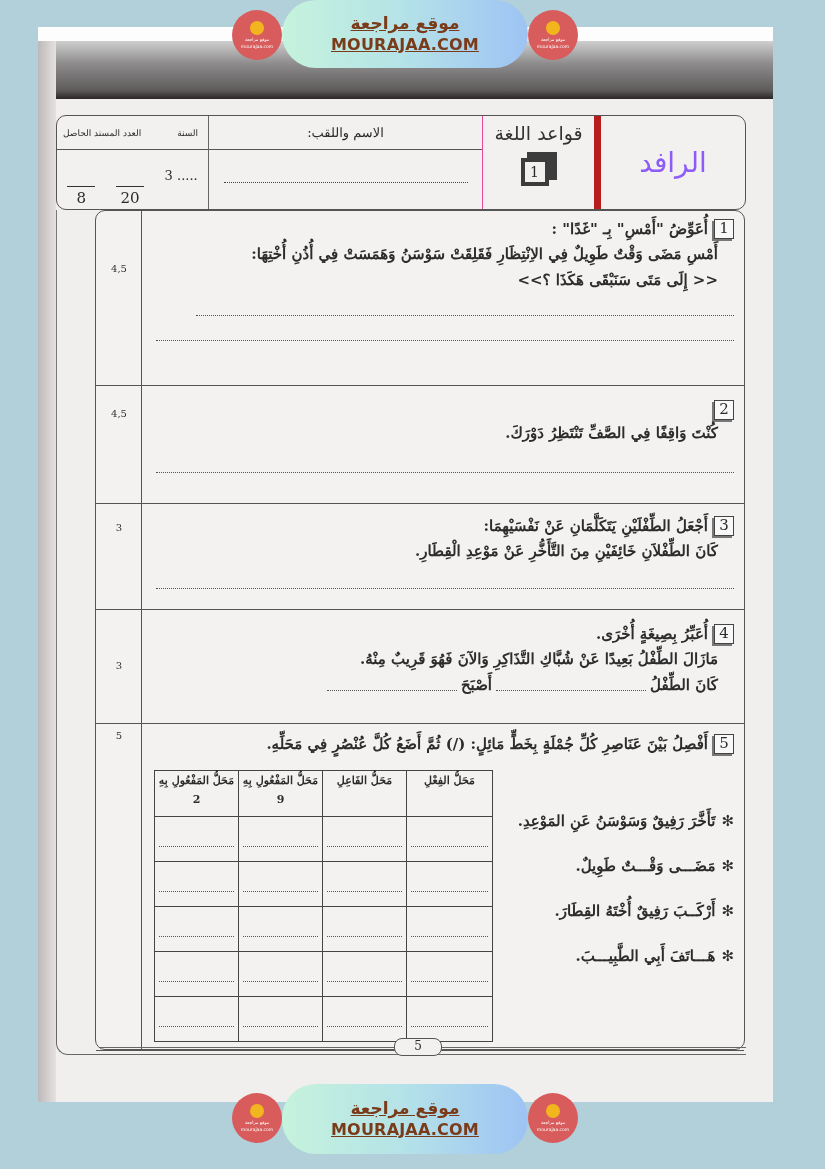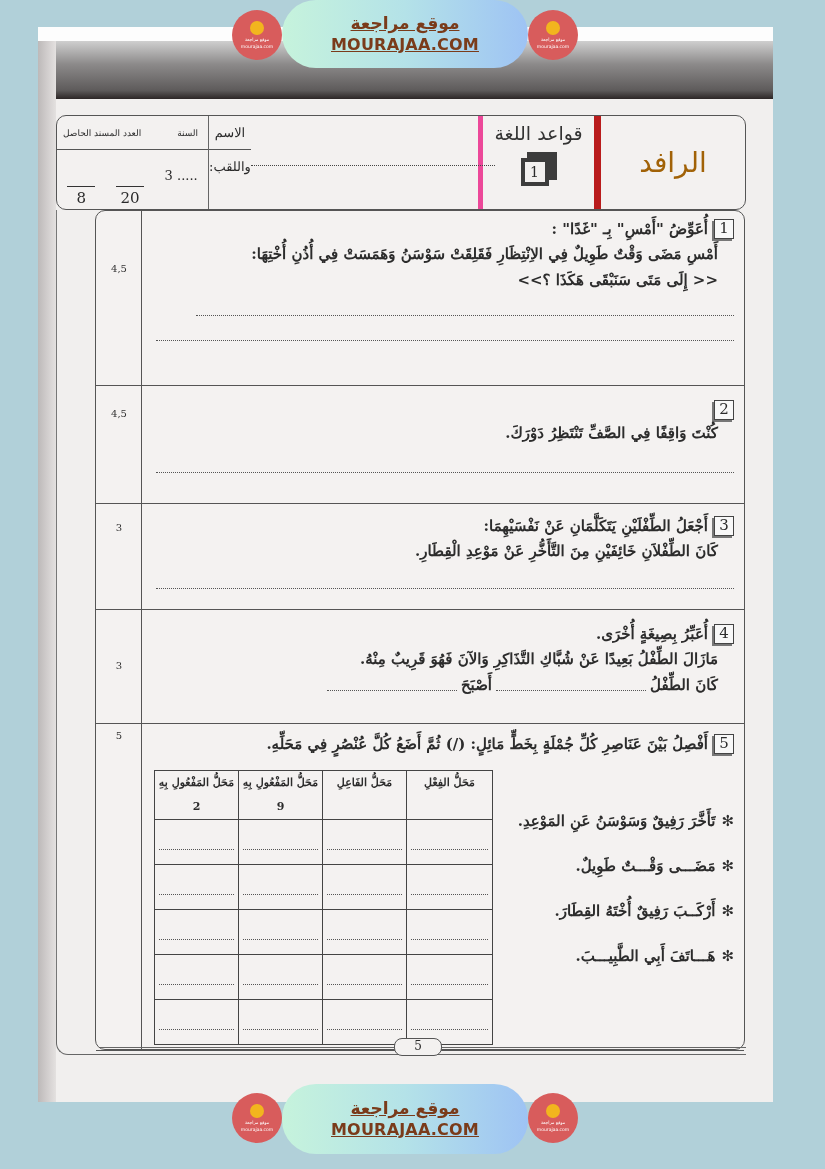--- a/index.html
+++ b/index.html
@@ -71,30 +71,30 @@
       position: absolute; left: 56px; top: 115px; width: 690px; height: 95px;
       border: 1.5px solid #555; border-radius: 10px; background: #f3f1f0;
       display: flex; direction: ltr; overflow: hidden; z-index: 2;
     }
     .h-score { width: 152px; border-right: 1px solid #666; display: flex; flex-direction: column; }
     .h-score .lab { height: 34px; display: flex; justify-content: space-between; align-items: center; padding: 0 10px 0 6px; font-size: 9px; direction: rtl; border-bottom: 1.5px solid #555; }
     .h-score .vals { flex: 1; display: flex; align-items: flex-end; justify-content: space-around; padding-bottom: 2px; position: relative; }
     .frac { display: flex; flex-direction: column; align-items: center; font-size: 15px; }
     .frac .bar { width: 28px; border-top: 1.5px solid #333; margin-bottom: 2px; }
     .h-score .three { font-size: 13px; align-self: center; margin-top: -6px; }
-    .h-name { width: 274px; border-right: 5px solid #ec4899; display: flex; flex-direction: row; }
+    .h-name { width: 274px; border-right: 1px solid #ec4899; display: flex; flex-direction: column; }
     .h-name .lab { height: 34px; text-align: center; line-height: 34px; font-size: 13px; direction: rtl; border-bottom: 1.5px solid #555; }
     .h-name .dots { flex: 1; display: flex; align-items: center; justify-content: center; }
     .h-name .dots span { display: block; width: 244px; border-bottom: 1.5px dotted #444; margin-top: 6px; }
     .h-subject { width: 118px; border-right: 7px solid #b91c1c; display: flex; flex-direction: column; align-items: center; }
     .h-subject .t { font-family: "DejaVu Sans", sans-serif; font-size: 19px; margin-top: 6px; direction: rtl; color: #333; }
     .unit-box { position: relative; width: 36px; height: 34px; margin-top: 8px; }
     .unit-box .back { position: absolute; right: 0; top: 0; width: 30px; height: 28px; background: #3c3c3c; }
     .unit-box .front { position: absolute; left: 0; bottom: 0; width: 28px; height: 28px; background: #f2f0ef; border: 4px solid #3c3c3c; text-align: center; font-size: 14px; line-height: 20px; }
-    .h-book { flex: 1; display: flex; align-items: center; justify-content: center; font-family: "DejaVu Sans", sans-serif; font-size: 28px; color: #a16207; direction: rtl; }
+    .h-book { flex: 1; display: flex; align-items: center; justify-content: center; font-family: "DejaVu Sans", sans-serif; font-size: 28px; color: #8b5cf6; direction: rtl; }
 
     
     .ex-wrap {
       position: absolute; left: 95px; top: 210px; width: 650px; height: 840px;
       border: 1.5px solid #555; border-radius: 10px; background: #f4f2f1; z-index: 2;
     }
     .score-col { position: absolute; left: 0; top: 0; width: 46px; height: 100%; border-right: 1.5px solid #555; }
     .ex { position: absolute; left: 0; width: 100%; border-bottom: 1.5px solid #555; }
     .ex:last-child { border-bottom: none; }
     .ex .pts { position: absolute; left: 0; width: 46px; text-align: center; font-size: 10px; color: #333; }
@@ -104,21 +104,21 @@
       display: inline-block; width: 20px; height: 20px; border: 1.5px solid #444; text-align: center;
       font-size: 15px; line-height: 17px; margin-left: 6px; font-weight: normal; background: #f8f8f8;
       box-shadow: -2px 2px 0 #777;
     }
     .line { font-size: 15px; line-height: 26px; font-weight: bold; color: #2c2c2c; padding-right: 16px; }
     .dotline { border-bottom: 1.5px dotted #555; height: 0; margin: 22px 0 0 0; }
 
     
     .tbl { position: absolute; left: 58px; top: 559px; border-collapse: collapse; direction: rtl; }
     .tbl th, .tbl td { border: 1.5px solid #444; }
-    .tbl th { height: 46px; font-size: 11px; font-weight: bold; padding: 0 2px; vertical-align: top; line-height: 24px; color: #2c2c2c; }
+    .tbl th { height: 46px; font-size: 11px; font-weight: bold; padding: 0 2px; vertical-align: top; line-height: 19px; color: #2c2c2c; }
     .tbl td { height: 45px; position: relative; }
     .tbl td .d { position: absolute; left: 4px; right: 4px; bottom: 14px; border-bottom: 1.5px dotted #555; }
     .sentences { position: absolute; right: 10px; top: 588px; width: 230px; direction: rtl; }
     .sentences .s { height: 45px; font-size: 15px; font-weight: bold; line-height: 45px; color: #2c2c2c; white-space: nowrap; }
     .sentences .s .star { font-weight: normal; margin-left: 6px; }
 
     .page-num {
       position: absolute; left: 394px; top: 1038px; width: 48px; height: 18px;
       border: 1.5px solid #555; border-radius: 8px; background: #f3f1f0; text-align: center;
       font-size: 12px; line-height: 15px; z-index: 3;

